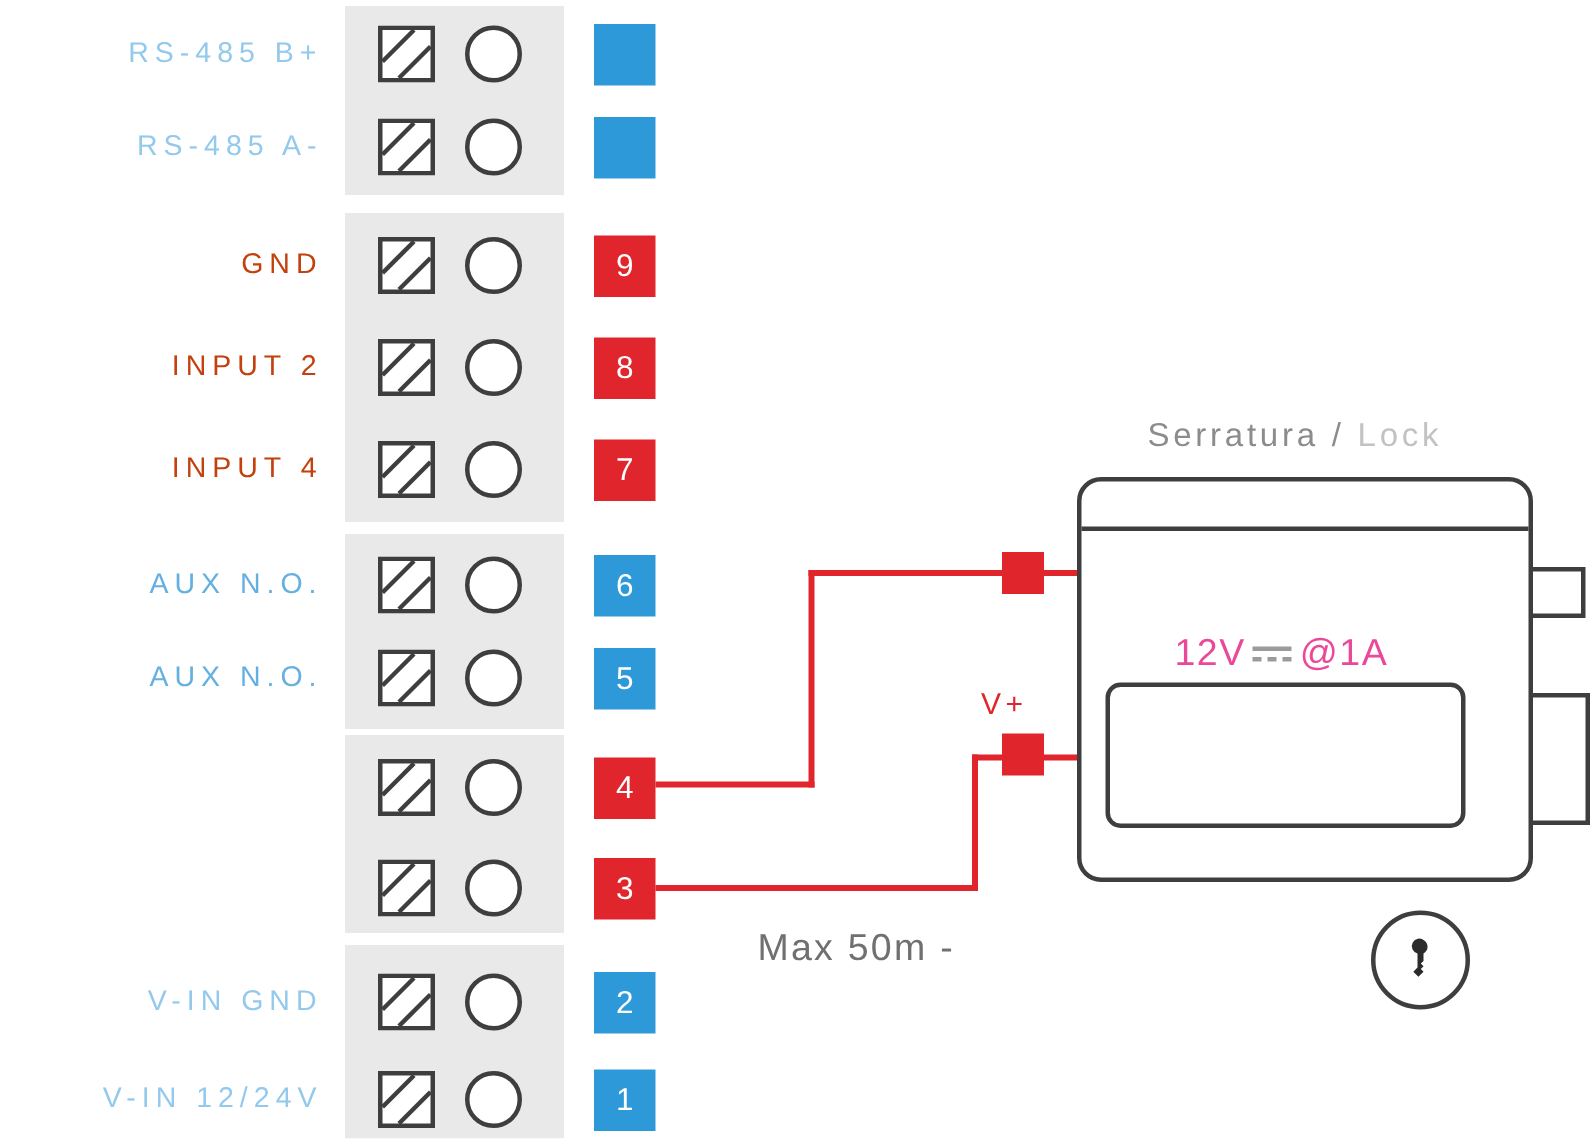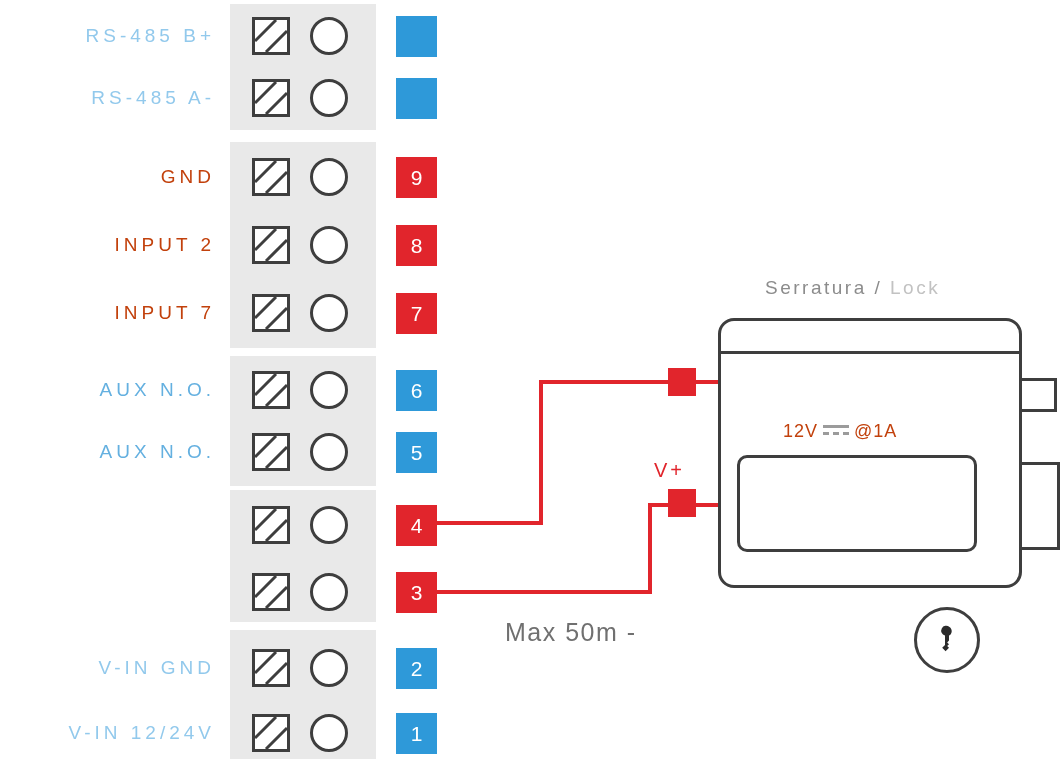--- a/index.html
+++ b/index.html
@@ -48,34 +48,34 @@
     position:absolute;left:16px;top:134px;width:240px;height:97px;
     border:3px solid #3e3e3e;border-radius:10px;box-sizing:border-box;background:#ffffff;
   }
   .key-circle{
     position:absolute;left:174px;top:149px;width:66px;height:66px;
     border:3px solid #3e3e3e;border-radius:50%;box-sizing:border-box;
     display:flex;align-items:center;justify-content:center;background:#ffffff;
   }
   .rating{
     position:absolute;left:62px;top:100px;white-space:nowrap;
-    font-size:18px;color:#c2410c;letter-spacing:1px;
+    font-size:25px;color:#ec4899;letter-spacing:1px;
   }
   .dc-symbol{position:relative;display:inline-block;width:26px;height:15px;margin:0 5px;vertical-align:-1px;}
   .dc-symbol::before{content:"";position:absolute;left:0;right:0;top:2px;border-top:3px solid #9b9b9b;}
   .dc-symbol::after{content:"";position:absolute;left:0;right:0;top:9px;border-top:3px dashed #9b9b9b;}
   .bolt{
     position:absolute;background:#ffffff;border:3px solid #3e3e3e;
     box-sizing:border-box;z-index:1;
   }
   .bolt.upper{left:1017px;top:378px;width:40px;height:34px;}
   .bolt.lower{left:1017px;top:462px;width:43px;height:88px;}
   
   .lock-title{
-    position:absolute;left:765px;top:277px;font-size:19px;letter-spacing:2.5px;white-space:nowrap;
+    position:absolute;left:765px;top:277px;font-size:22px;letter-spacing:2.5px;white-space:nowrap;
   }
   .lock-title .t1{color:#8c8c8c;}
   .lock-title .t2{color:#c2c2c2;}
   .wire-note{
     position:absolute;left:505px;top:613px;font-size:25px;color:#707070;
     letter-spacing:1.5px;line-height:38px;
   }
 </style>
 </head>
 <body>
@@ -85,21 +85,21 @@
   <div class="tblock" style="top:4px;height:126px"></div>
   <div class="tblock" style="top:142px;height:206px"></div>
   <div class="tblock" style="top:356px;height:130px"></div>
   <div class="tblock" style="top:490px;height:132px"></div>
   <div class="tblock" style="top:630px;height:131px"></div>
 
   <div class="pin-label c-lblue" style="top:25px">RS-485 B+</div>
   <div class="pin-label c-lblue" style="top:87px">RS-485 A-</div>
   <div class="pin-label c-red" style="top:166px">GND</div>
   <div class="pin-label c-red" style="top:234px">INPUT 2</div>
-  <div class="pin-label c-red" style="top:302px">INPUT 7</div>
+  <div class="pin-label c-red" style="top:302px">INPUT 4</div>
   <div class="pin-label c-mblue" style="top:379px">AUX N.O.</div>
   <div class="pin-label c-mblue" style="top:441px">AUX N.O.</div>
   <div class="pin-label c-lblue" style="top:657px">V-IN GND</div>
   <div class="pin-label c-lblue" style="top:722px">V-IN 12/24V</div>
 
   <span class="tsq" style="top:17px"><svg width="38" height="38" viewBox="0 0 38 38">
         <rect x="1.5" y="1.5" width="35" height="35" fill="#fff" stroke="#3e3e3e" stroke-width="3"></rect>
         <line x1="3" y1="24" x2="24" y2="3" stroke="#3e3e3e" stroke-width="3"></line>
         <line x1="14" y1="35" x2="35" y2="14" stroke="#3e3e3e" stroke-width="3"></line>
       </svg></span>

